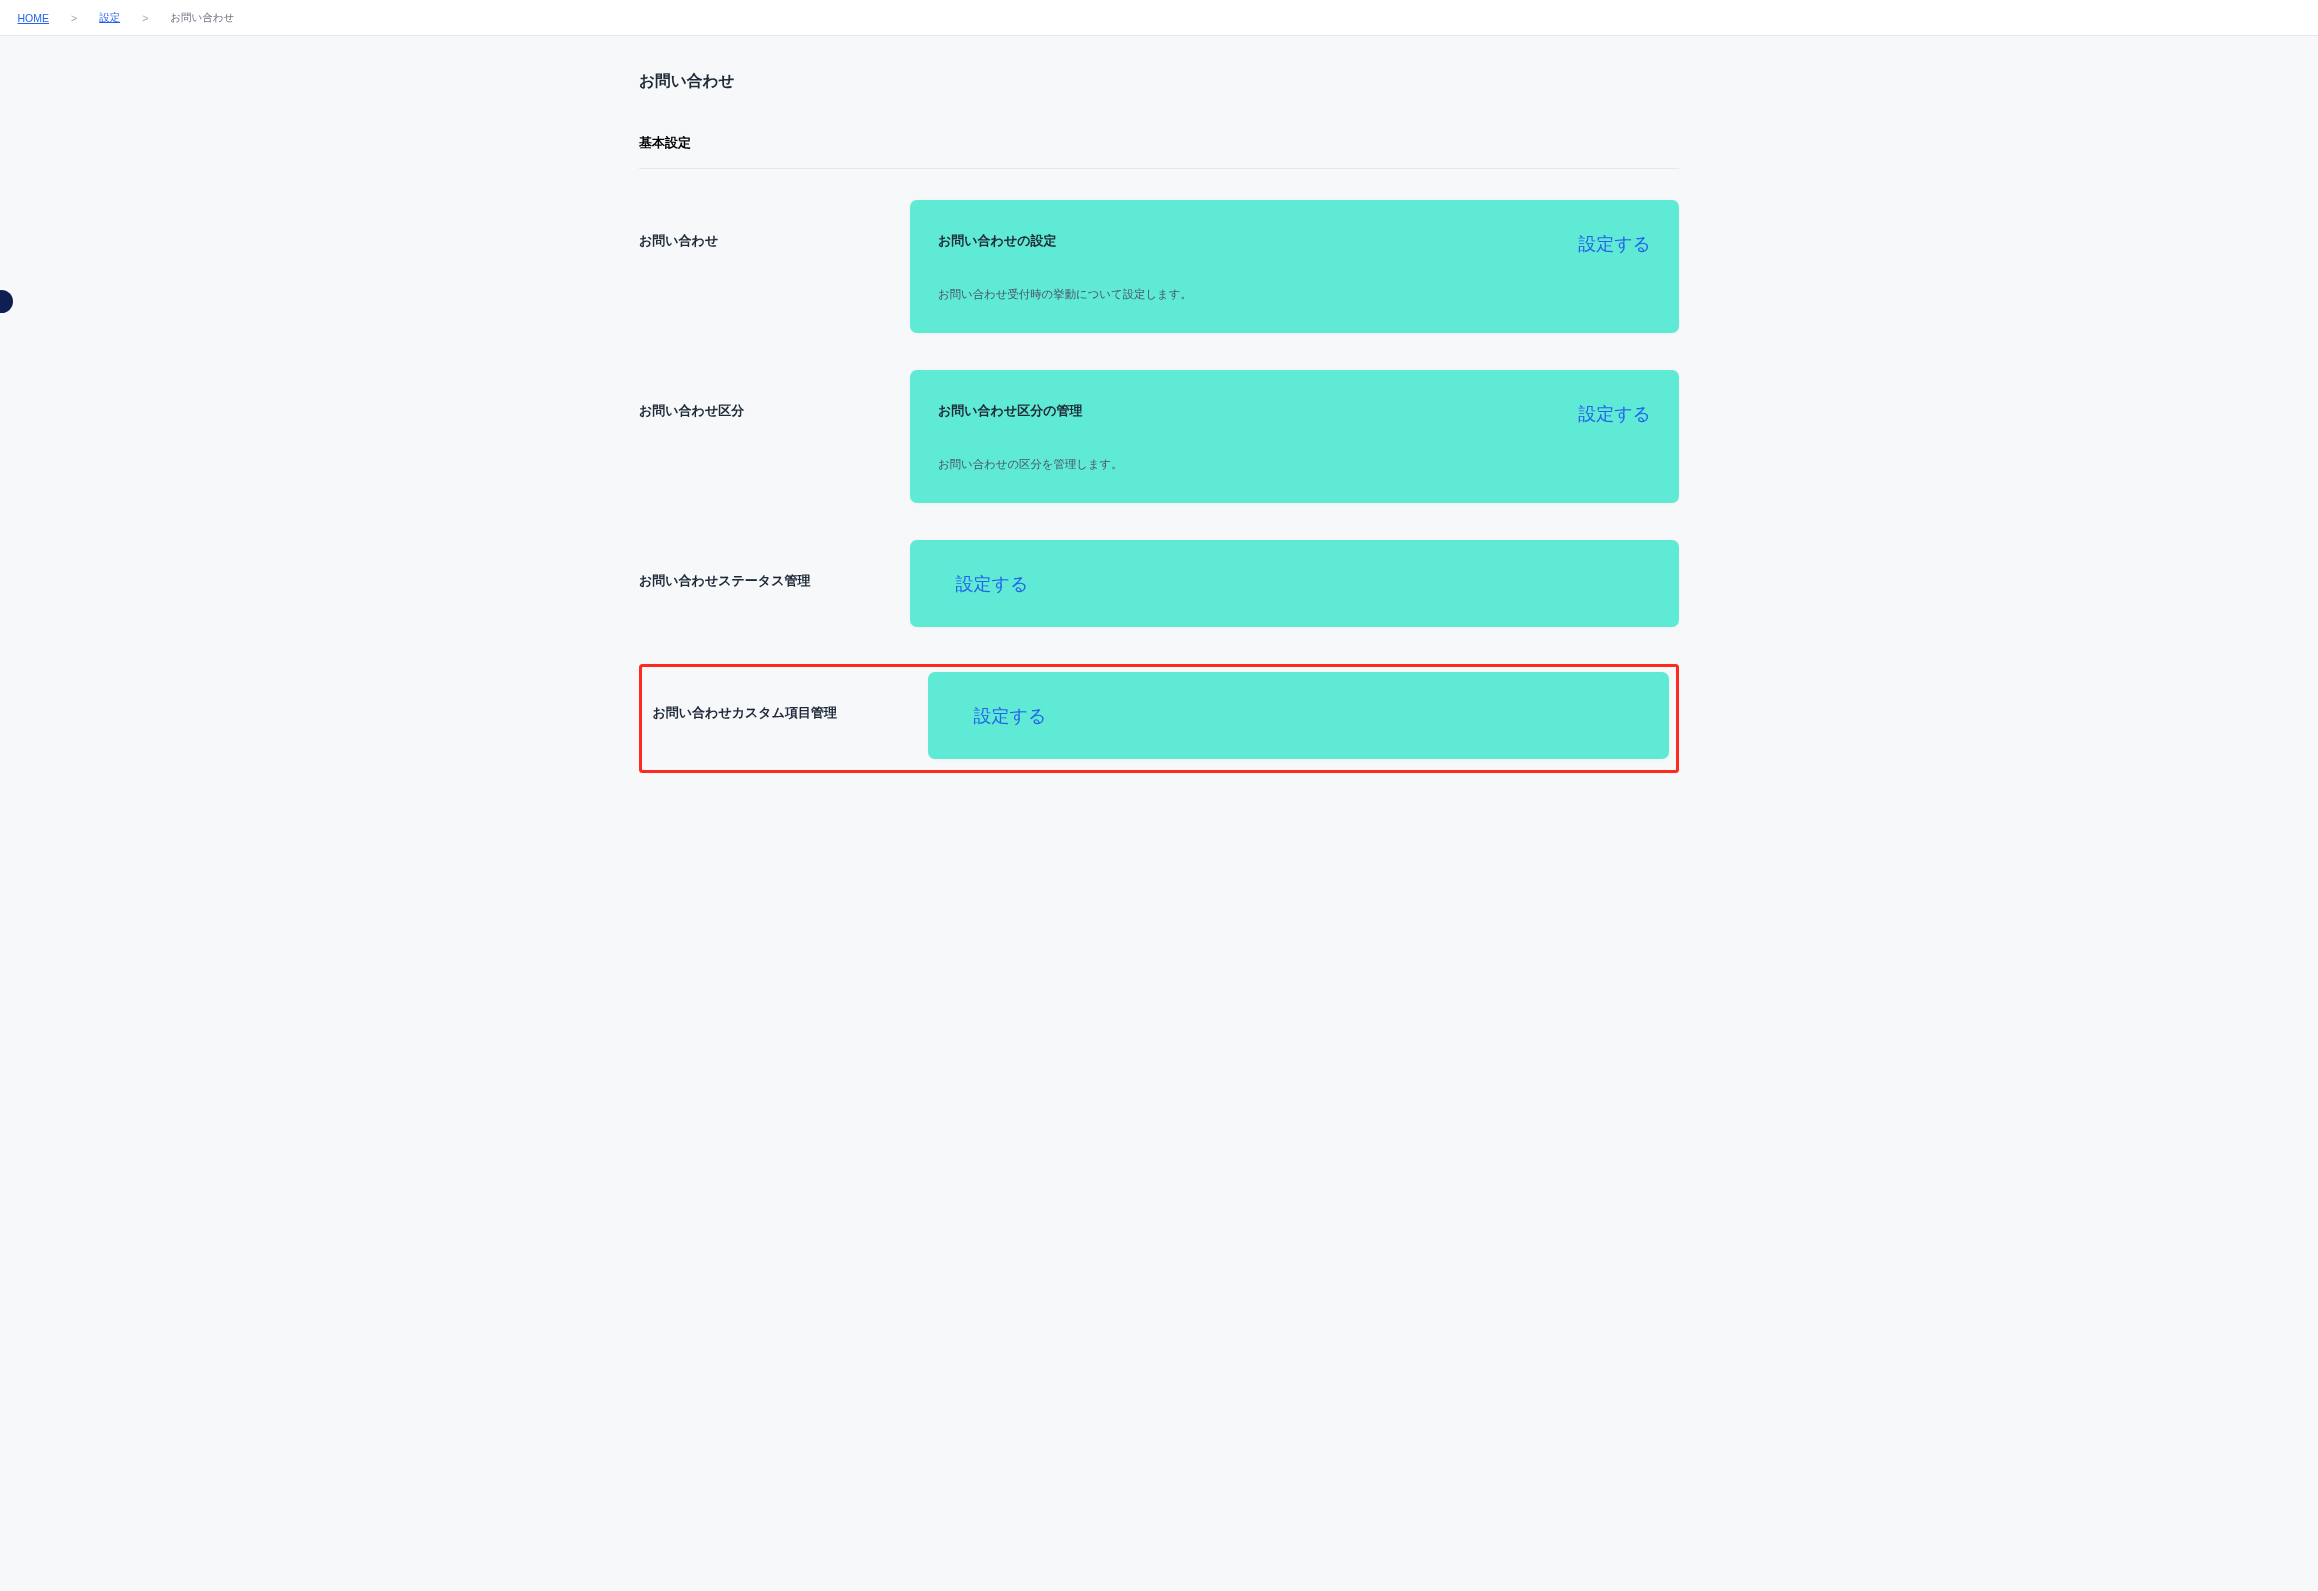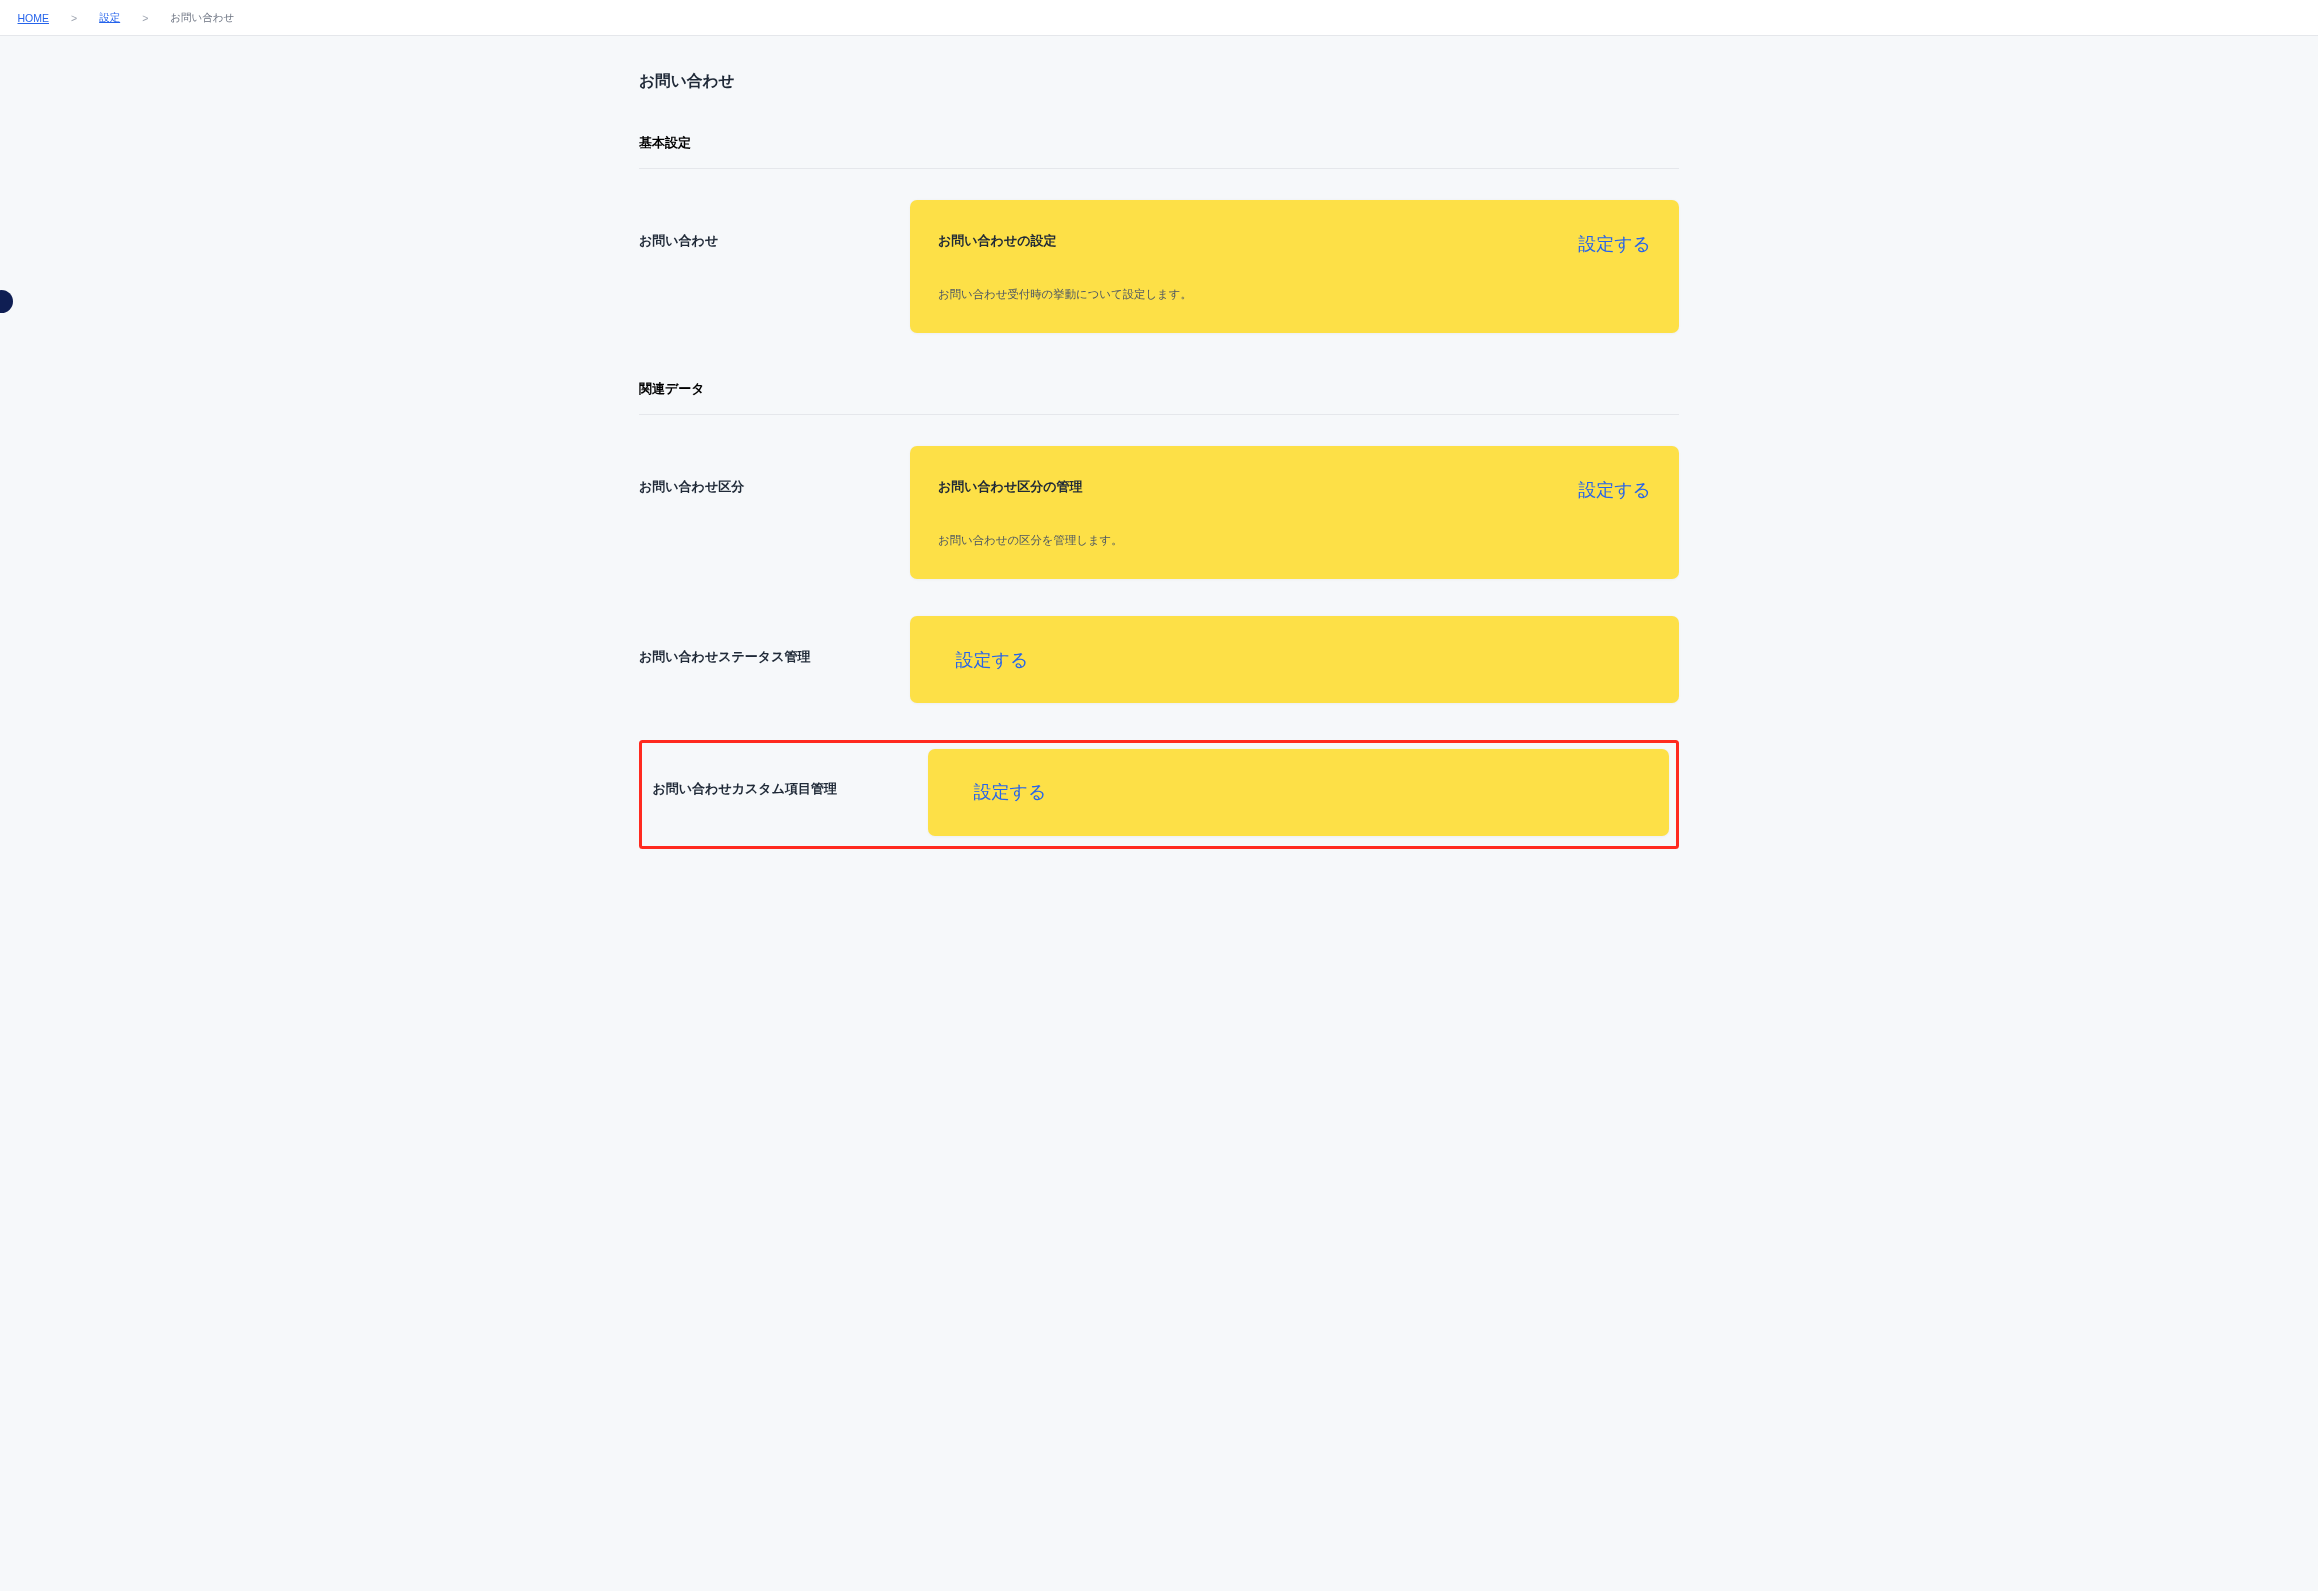--- a/index.html
+++ b/index.html
@@ -59,21 +59,21 @@
     .setting-label {
       width: 271px;
       flex-shrink: 0;
       font-size: 13px;
       font-weight: 700;
       color: #1f2937;
       padding-top: 31.5px;
     }
     .setting-card {
       flex: 1;
-      background: #fde047;
+      background: #5eead4;
       border-radius: 7px;
       padding: 31.5px 28px;
       box-shadow: 0 0.9px 2.6px rgba(0,0,0,0.04);
       display: flex;
       justify-content: space-between;
       align-items: flex-start;
     }
     .setting-card-content {
       flex: 1;
     }
@@ -143,21 +143,20 @@
     <div class="setting-label">お問い合わせ</div>
     <div class="setting-card">
       <div class="setting-card-content">
         <div class="setting-card-title">お問い合わせの設定</div>
         <div class="setting-card-desc">お問い合わせ受付時の挙動について設定します。</div>
       </div>
       <a class="setting-action">設定する</a>
     </div>
   </div>
 
-  <div class="section-header section-spacer">関連データ</div>
 
   <div class="setting-row">
     <div class="setting-label">お問い合わせ区分</div>
     <div class="setting-card">
       <div class="setting-card-content">
         <div class="setting-card-title">お問い合わせ区分の管理</div>
         <div class="setting-card-desc">お問い合わせの区分を管理します。</div>
       </div>
       <a class="setting-action">設定する</a>
     </div>

